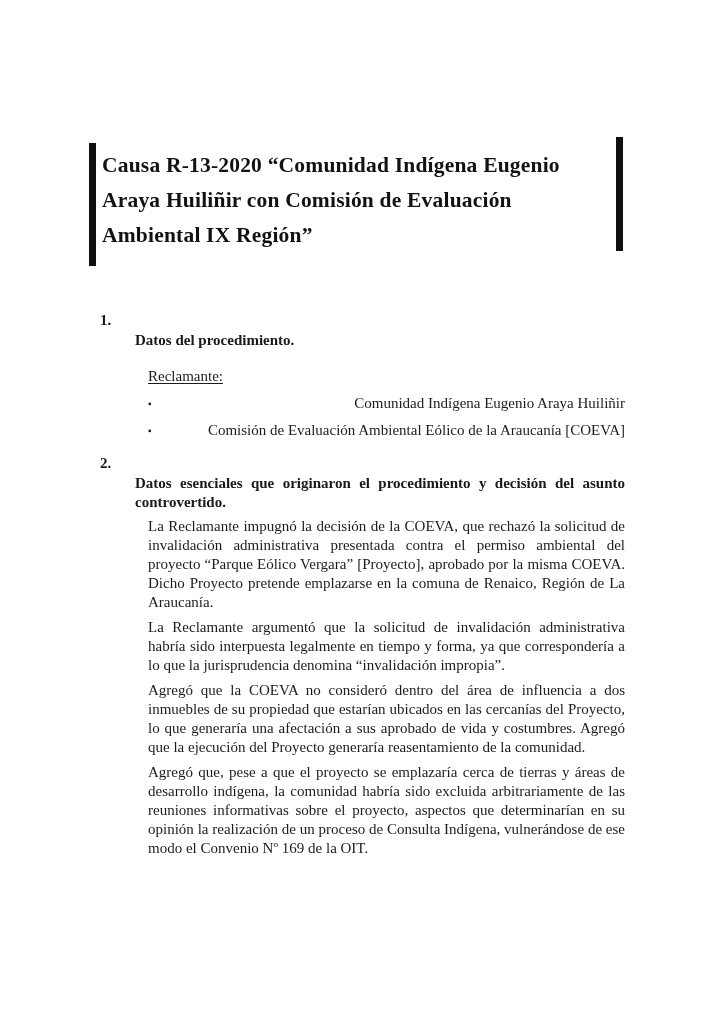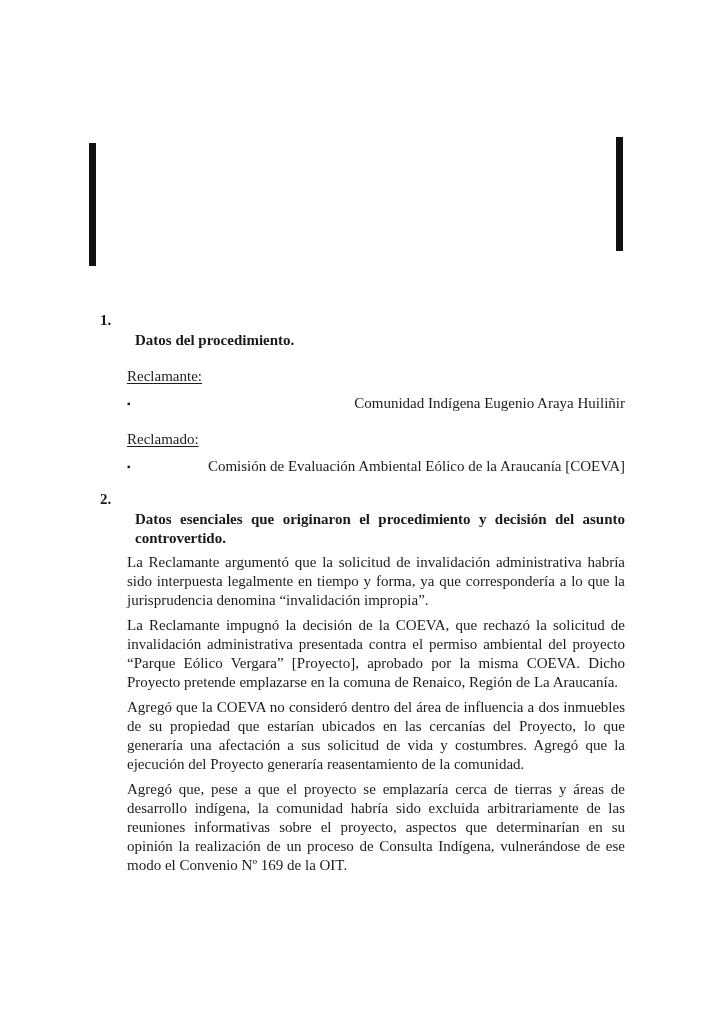--- a/index.html
+++ b/index.html
@@ -48,21 +48,21 @@
     font-size: 15px;
     line-height: 19px;
   }
   .sec-head {
     display: flex;
     font-weight: 700;
     color: #191919;
   }
   .sec-num { width: 35px; flex-shrink: 0; }
   .sec-title { flex: 1; text-align: justify; margin-top: 20px; }
-  .sec-body { margin-left: 27px; }
+  .sec-body { margin-left: 48px; }
 
   .party-label {
     text-decoration: underline;
     text-underline-offset: 2px;
     margin-top: 17px;
   }
   .bullet-row {
     display: flex;
     margin-top: 8px;
   }
@@ -82,49 +82,51 @@
     text-align: justify;
   }
 </style>
 </head>
 <body>
 
 <div class="page">
 
   <div class="title-bar left"></div>
   <div class="title-bar right"></div>
+  <div class="case-title">Causa R-13-2020 “Comunidad Indígena Eugenio
+Araya Huiliñir con Comisión de Evaluación
+Ambiental IX Región”</div>
 
   <div class="content">
 
     <div class="section-1">
       <div class="sec-head">
         <span class="sec-num">1.</span>
         <span class="sec-title">Datos del procedimiento.</span>
       </div>
       <div class="sec-body">
         <div class="party-label">Reclamante:</div>
         <div class="bullet-row">
           <span class="bullet-glyph">▪</span>
           <span class="bullet-text">Comunidad Indígena Eugenio Araya Huiliñir</span>
         </div>
-        <div class="party-label">Reclamado:</div>
         <div class="bullet-row">
           <span class="bullet-glyph">▪</span>
           <span class="bullet-text">Comisión de Evaluación Ambiental Eólico de la Araucanía [COEVA]</span>
         </div>
       </div>
     </div>
 
     <div class="section-2">
       <div class="sec-head">
         <span class="sec-num">2.</span>
         <span class="sec-title">Datos esenciales que originaron el procedimiento y decisión del asunto controvertido.</span>
       </div>
       <div class="sec-body">
+        <p class="para">La Reclamante impugnó la decisión de la COEVA, que rechazó la solicitud de invalidación administrativa presentada contra el permiso ambiental del proyecto “Parque Eólico Vergara” [Proyecto], aprobado por la misma COEVA. Dicho Proyecto pretende emplazarse en la comuna de Renaico, Región de La Araucanía.</p>
         <p class="para">La Reclamante argumentó que la solicitud de invalidación administrativa habría sido interpuesta legalmente en tiempo y forma, ya que correspondería a lo que la jurisprudencia denomina “invalidación impropia”.</p>
-        <p class="para">La Reclamante impugnó la decisión de la COEVA, que rechazó la solicitud de invalidación administrativa presentada contra el permiso ambiental del proyecto “Parque Eólico Vergara” [Proyecto], aprobado por la misma COEVA. Dicho Proyecto pretende emplazarse en la comuna de Renaico, Región de La Araucanía.</p>
-        <p class="para">Agregó que la COEVA no consideró dentro del área de influencia a dos inmuebles de su propiedad que estarían ubicados en las cercanías del Proyecto, lo que generaría una afectación a sus solicitud de vida y costumbres. Agregó que la ejecución del Proyecto generaría reasentamiento de la comunidad.</p>
+        <p class="para">Agregó que la COEVA no consideró dentro del área de influencia a dos inmuebles de su propiedad que estarían ubicados en las cercanías del Proyecto, lo que generaría una afectación a sus aprobado de vida y costumbres. Agregó que la ejecución del Proyecto generaría reasentamiento de la comunidad.</p>
         <p class="para">Agregó que, pese a que el proyecto se emplazaría cerca de tierras y áreas de desarrollo indígena, la comunidad habría sido excluida arbitrariamente de las reuniones informativas sobre el proyecto, aspectos que determinarían en su opinión la realización de un proceso de Consulta Indígena, vulnerándose de ese modo el Convenio Nº 169 de la OIT.</p>
       </div>
     </div>
 
   </div>
 </div>
 
 </body></html>

